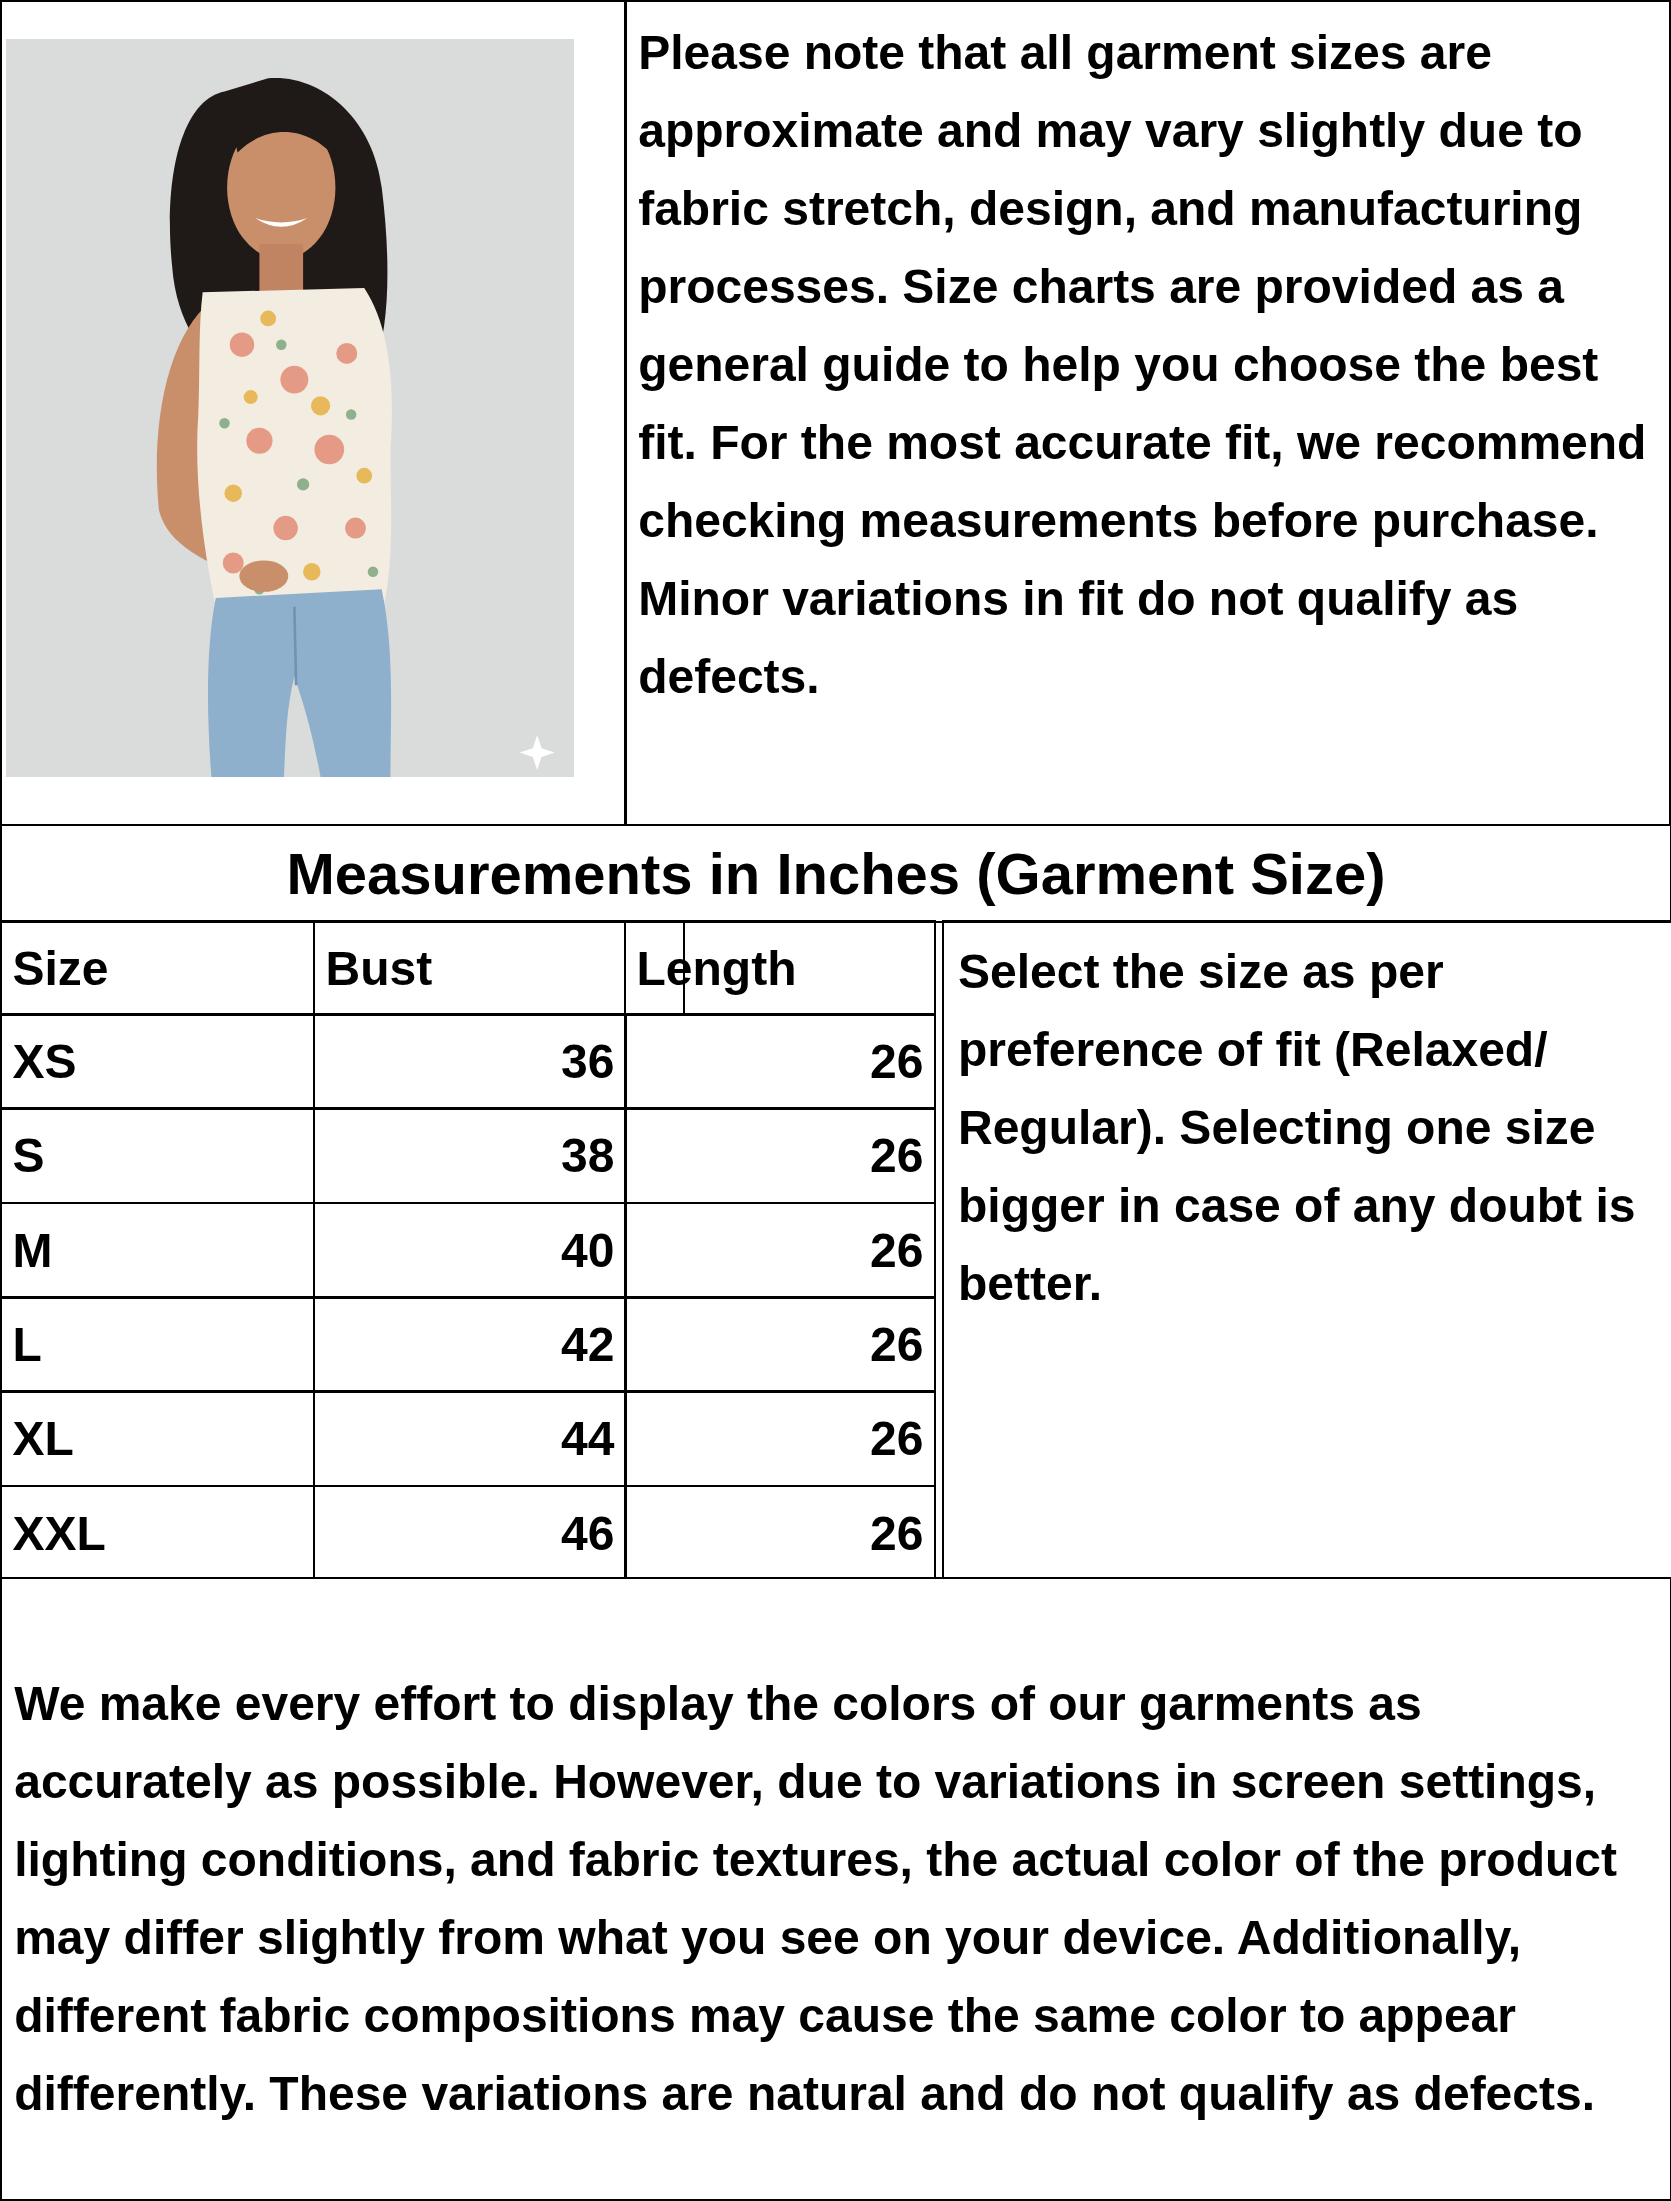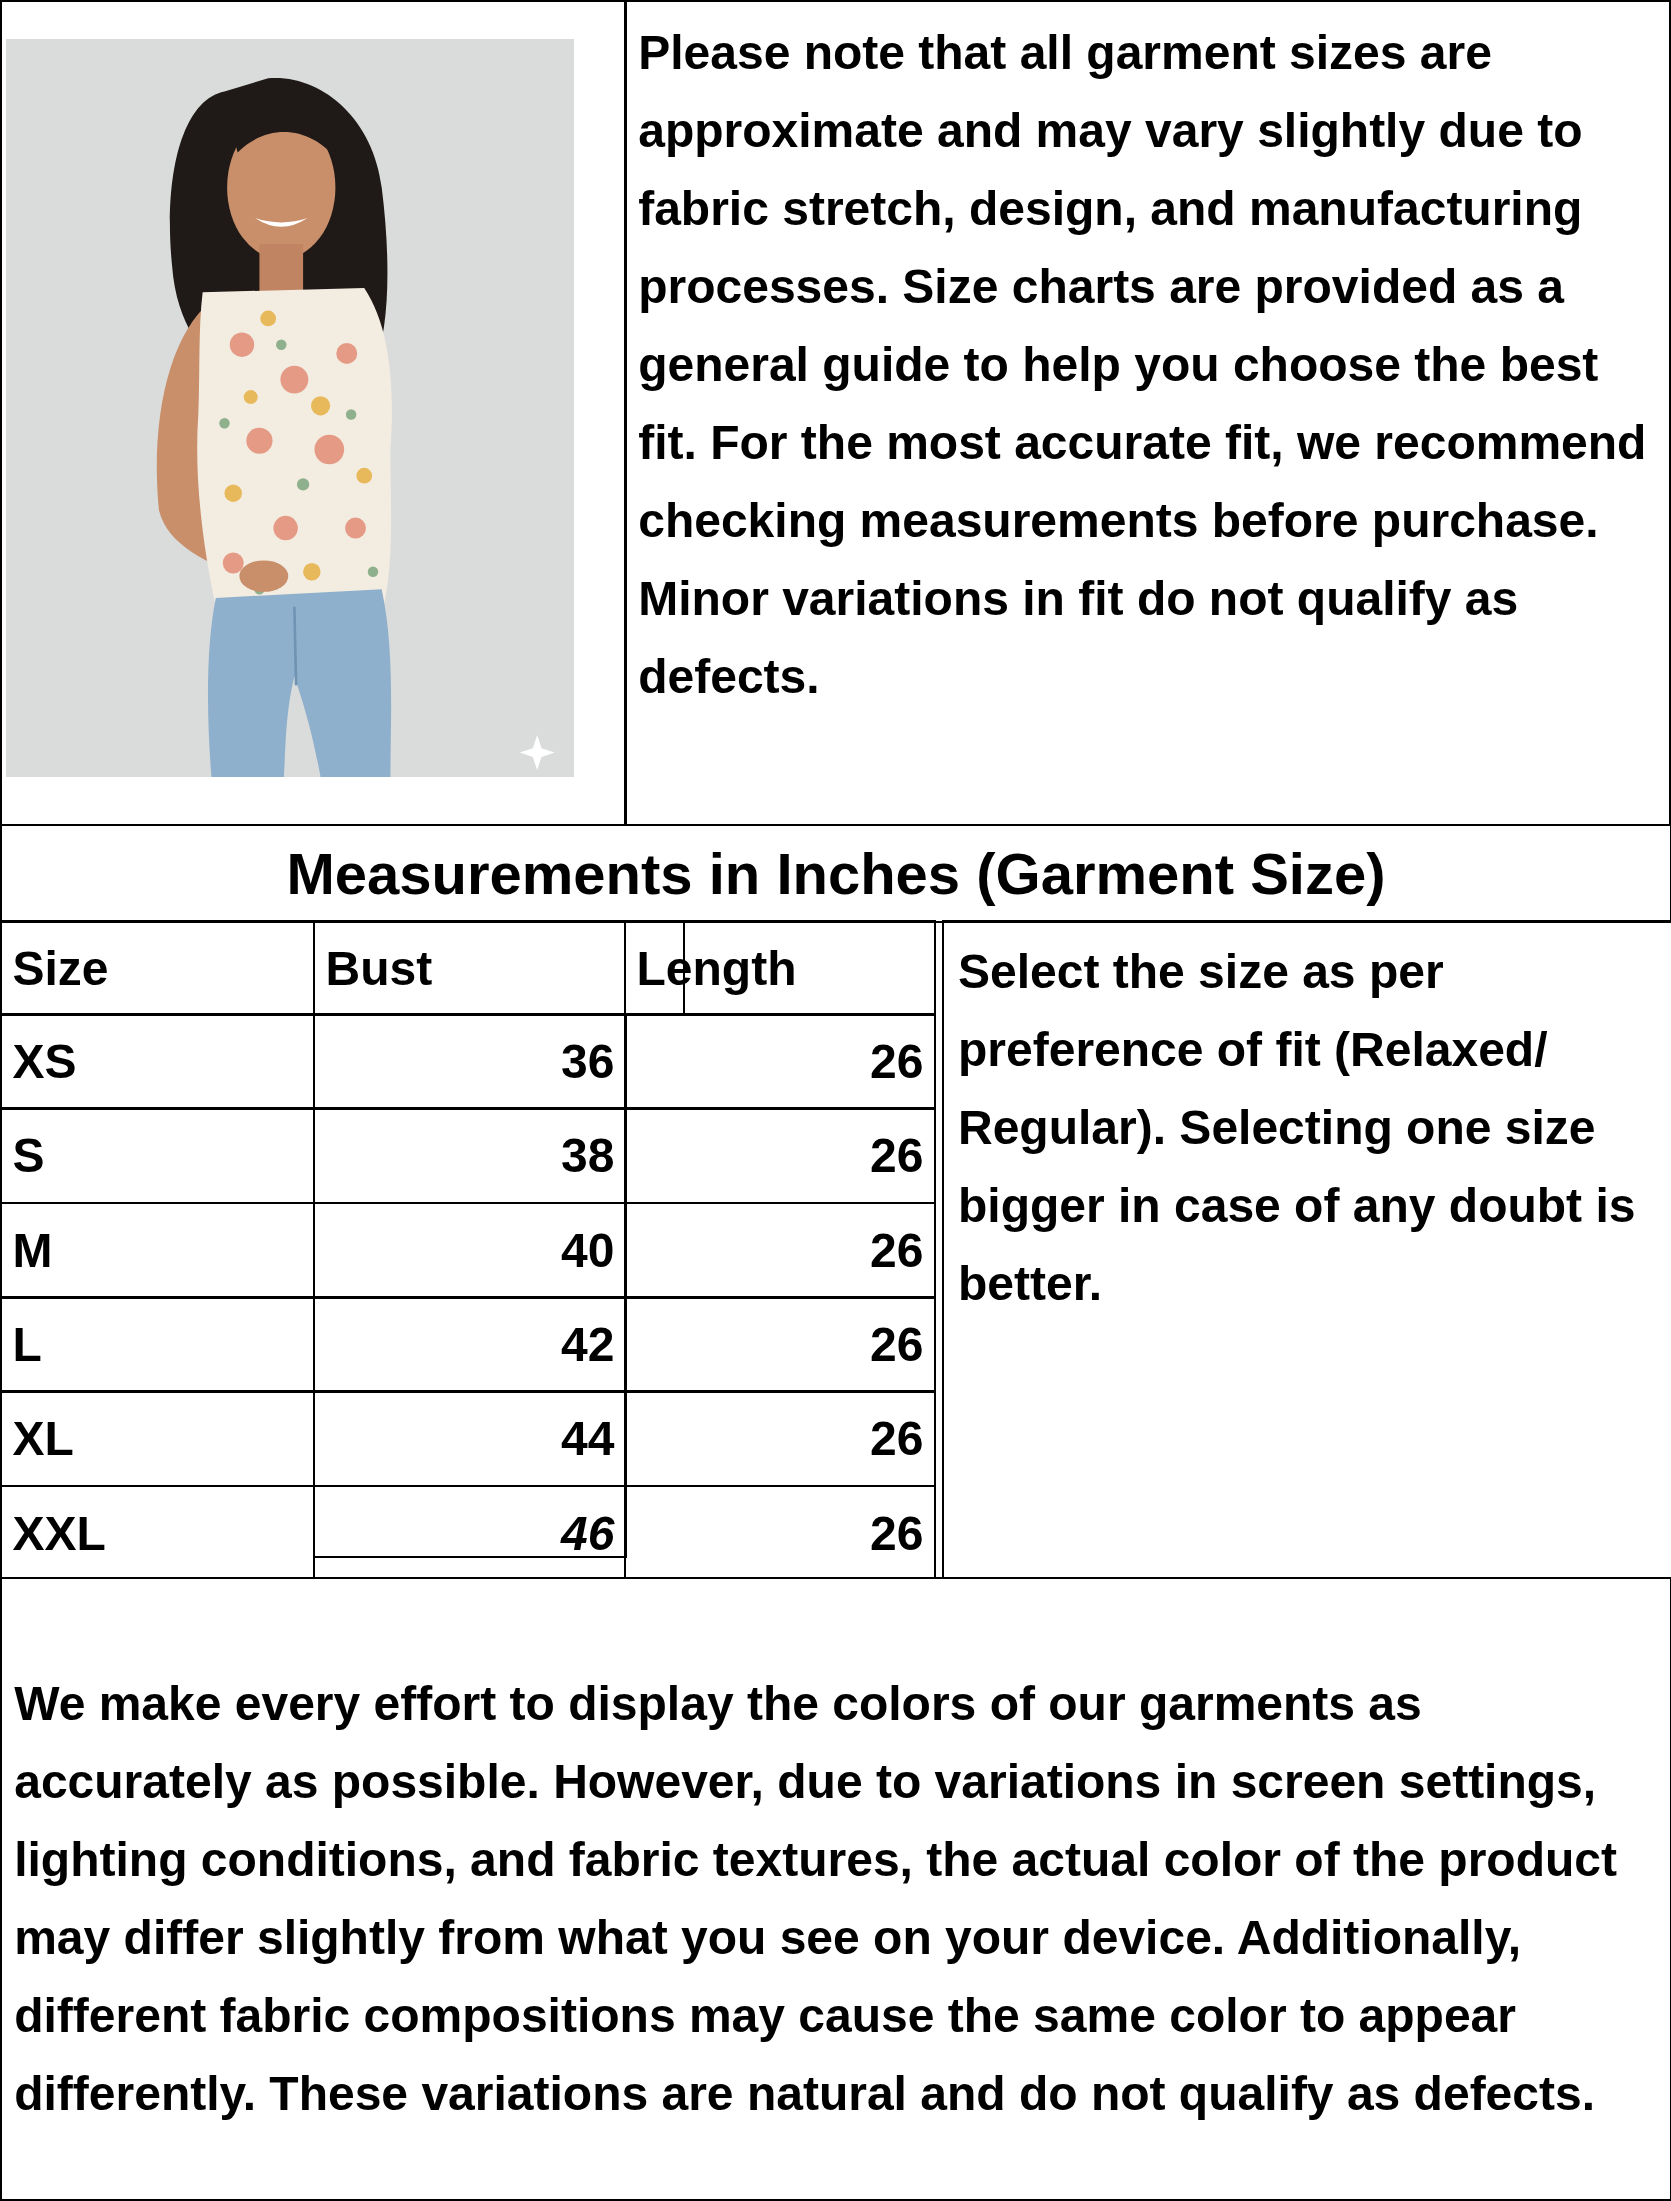--- a/index.html
+++ b/index.html
@@ -142,21 +142,21 @@
 <div class="cell" style="left:313px;top:1390px;width:314px;height:97px;">
     <span class="v r">44</span>
   </div>
 <div class="cell" style="left:624px;top:1390px;width:312px;height:97px;">
     <span class="v r">26</span>
   </div>
 
 <div class="cell" style="left:0;top:1485px;width:315px;height:94px;padding-left:30px;">
     <span class="v l">XXL</span>
   </div>
-<div class="cell" style="left:313px;top:1485px;width:314px;height:73px;font-style:italic;">
+<div class="cell" style="left:313px;top:1485px;width:314px;height:94px;">
     <span class="v r">46</span>
   </div>
 <div class="cell" style="left:624px;top:1485px;width:312px;height:94px;">
     <span class="v r">26</span>
   </div>
 
 <div class="cell" id="note-cell">
   <div class="txt">Select the size as per preference of fit (Relaxed/ Regular). Selecting one size bigger in case of any doubt is better.</div>
 </div>
 

